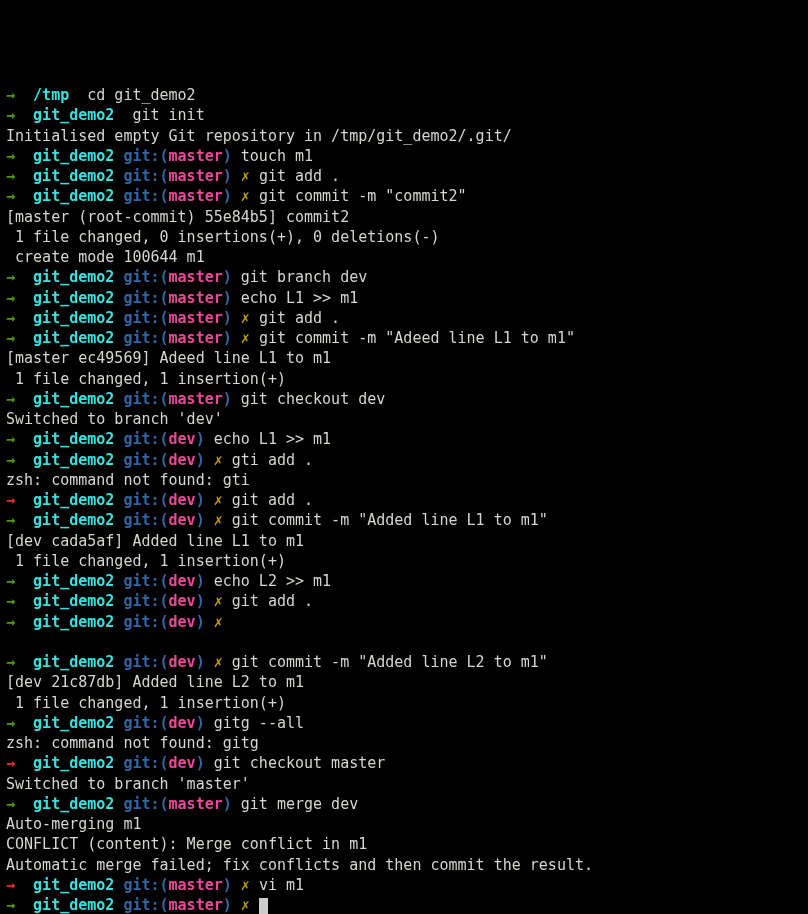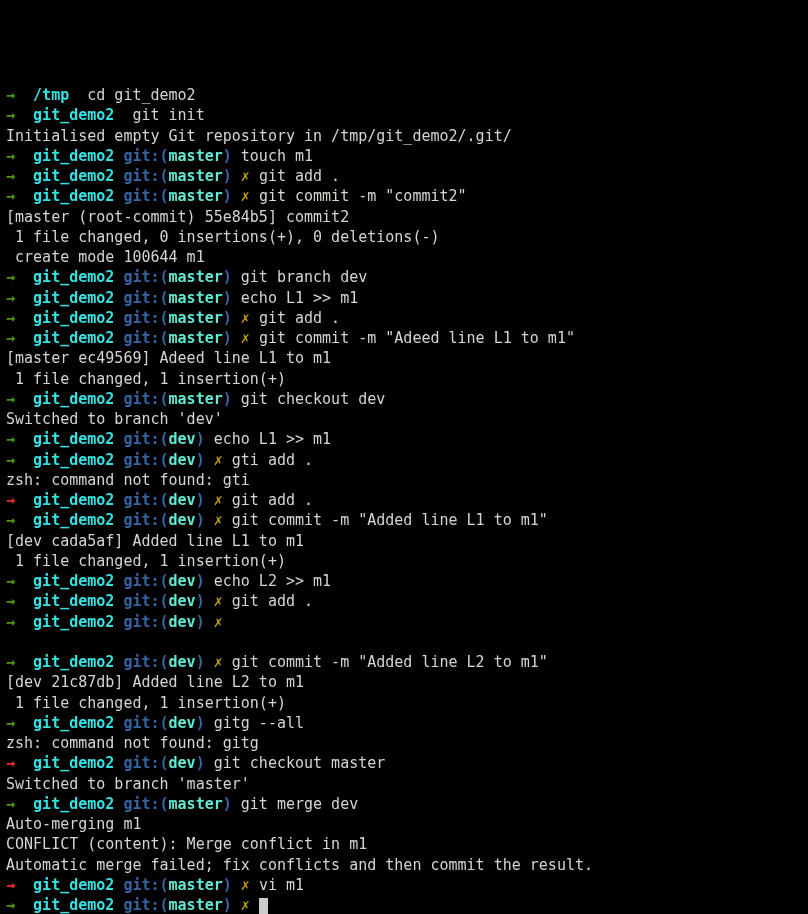--- a/index.html
+++ b/index.html
@@ -11,21 +11,21 @@
     margin: 0;
     padding: 4px 6px;
     width: 808px;
     box-sizing: border-box;
     white-space: pre;
   }
   .arrow-red { color: #ef2929; font-weight: bold; }
   .arrow-green { color: #4e9a06; font-weight: bold; }
   .cyan { color: #34e2e2; font-weight: bold; }
   .blue { color: #3465a4; font-weight: bold; }
-  .red { color: #5eead4; font-weight: bold; }
+  .red { color: #ec4899; font-weight: bold; }
   .yellow { color: #c4a000; font-weight: bold; }
   .white { color: #d3d7cf; }
   .cursor {
     display: inline-block;
     width: 9px;
     height: 16px;
     background: #ccc;
     vertical-align: middle;
   }
   .line { display: block; }

